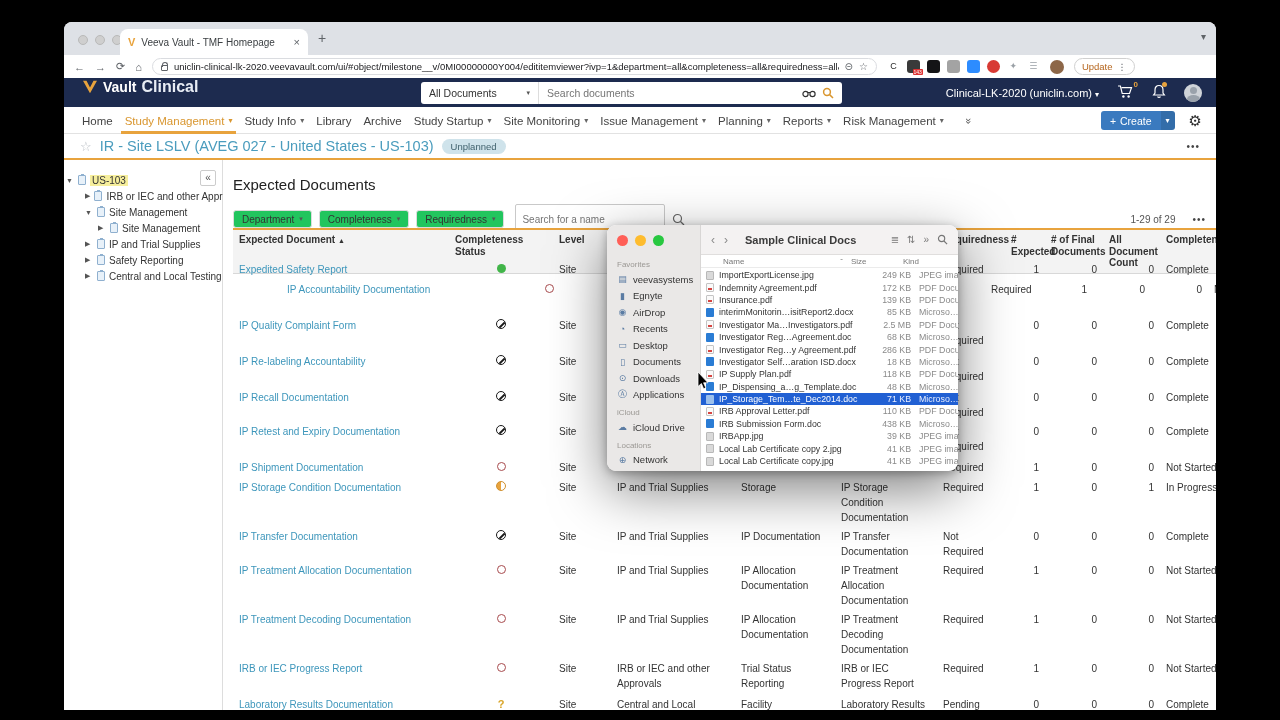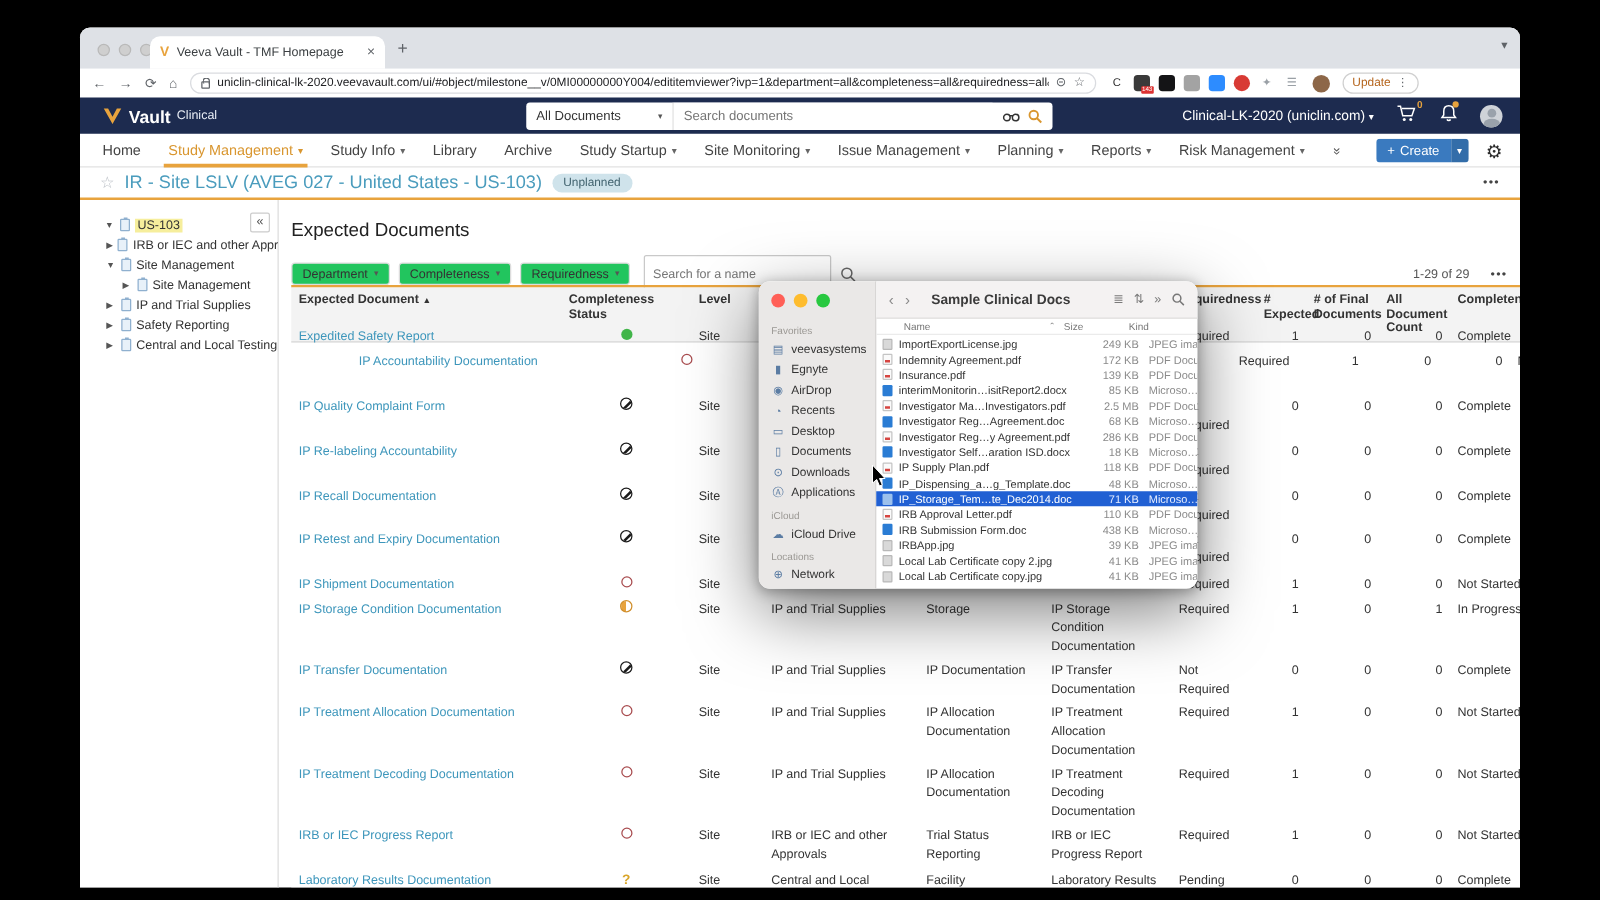--- a/index.html
+++ b/index.html
@@ -38,24 +38,24 @@
   .ext .badge { position:absolute; right:-3px; bottom:-2px; background:#d33;
     color:#fff; font-size:5px; padding:0 1px; border-radius:1px; line-height:6px; }
   .avatar-sm { width:14px; height:14px; border-radius:50%; background:#8d6748; }
   .updatepill { border:1px solid #d0d0d0; border-radius:10px; height:17px; display:flex;
     align-items:center; padding:0 7px; gap:5px; }
   .updatetext { font-size:9.5px; color:#b5651d; }
   .kebab { font-size:9px; color:#5f6368; }
 
   
   .vhead { position:absolute; left:0; top:56px; width:100%; height:29px; background:#1d2b4f;
-    display:flex; align-items:center; }
+    display:flex; align-items:flex-start; }
   .brand { display:flex; align-items:center; gap:5px; margin-left:18px; }
   .brand-name { color:#fff; font-size:14px; font-weight:bold; }
-  .brand-sub { color:#e8edf5; font-size:10px; font-weight:normal; }
+  .brand-sub { color:#e8edf5; font-size:16px; font-weight:bold; }
   .vsearch { position:absolute; left:357px; top:4px; display:flex; height:22px;
     border-radius:3px; overflow:hidden; background:#fff; }
   .vscope { width:118px; display:flex; align-items:center; justify-content:space-between;
     padding:0 8px; font-size:10.5px; color:#333; border-right:1px solid #ddd; }
   .vinput { width:255px; border:none; outline:none; font-size:10.5px; padding:0 8px; color:#333; }
   .vicons { display:flex; align-items:center; gap:6px; padding:0 8px; }
   .vright { position:absolute; right:14px; top:0; height:30px; display:flex; align-items:center; gap:18px; }
   .org { color:#fff; font-size:11px; }
   .org .cds { font-size:8px; margin-left:3px; }
   .hicon { position:relative; }
@@ -263,21 +263,21 @@
               <path d="M7 1.5 c-2.6 0-4 2-4 4.4 V9 L1.6 11 h10.8 L11 9 V5.9 c0-2.4-1.4-4.4-4-4.4 Z" fill="none" stroke="#fff" stroke-width="1.2"></path>
               <path d="M5.6 12.5 a1.5 1.5 0 0 0 2.8 0" fill="none" stroke="#fff" stroke-width="1.2"></path>
             </svg>
         <span class="belldot"></span>
       </span>
       <span class="avatar-big"></span>
     </div>
   </div>
 
   <div class="vnav">
-    <span style="display:flex;gap:22px;align-items:center;">
+    <span style="display:flex;gap:12px;align-items:center;">
           <span class="nav-item">
             <span>Home</span>
           </span>
           <span class="nav-item active">
             <span>Study Management</span>
             <span class="crt">▾</span>
           </span>
           <span class="nav-item">
             <span>Study Info</span>
             <span class="crt">▾</span>
@@ -329,21 +329,21 @@
   <div class="ptitle">
     <span class="star">☆</span>
     <span class="ptext">IR - Site LSLV (AVEG 027 - United States - US-103)</span>
     <span class="pbadge">Unplanned</span>
     <span class="kebab2">•••</span>
   </div>
   <div class="oline"></div>
 
   <div class="treepanel">
     <div style="padding-top:12px;">
-          <div class="tree-row" style="padding-left: 20px;">
+          <div class="tree-row" style="padding-left: 2px;">
             <span class="tree-caret">▼</span>
             <span class="tree-doc"></span>
             <span class="tree-label sel">US-103</span>
           </div>
           <div class="tree-row" style="padding-left: 21px;">
             <span class="tree-caret">▶</span>
             <span class="tree-doc"></span>
             <span class="tree-label">IRB or IEC and other Appr</span>
           </div>
           <div class="tree-row" style="padding-left: 21px;">

